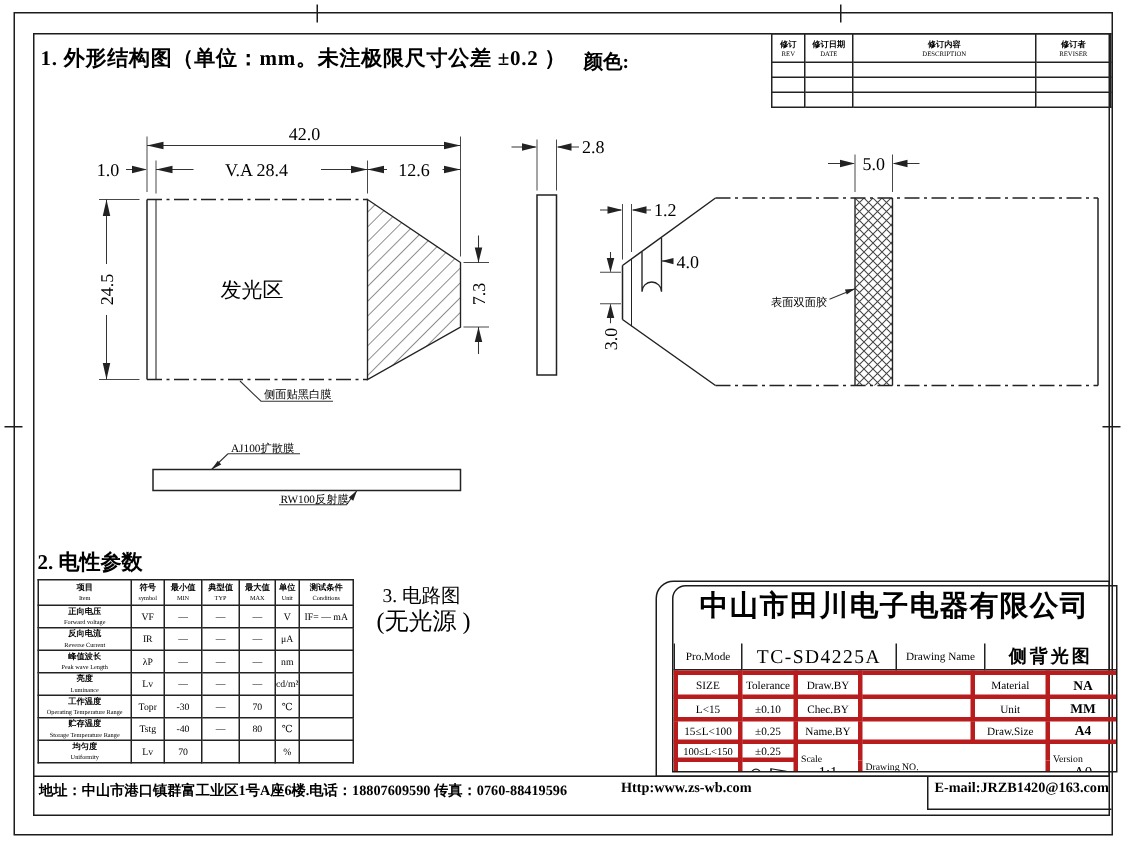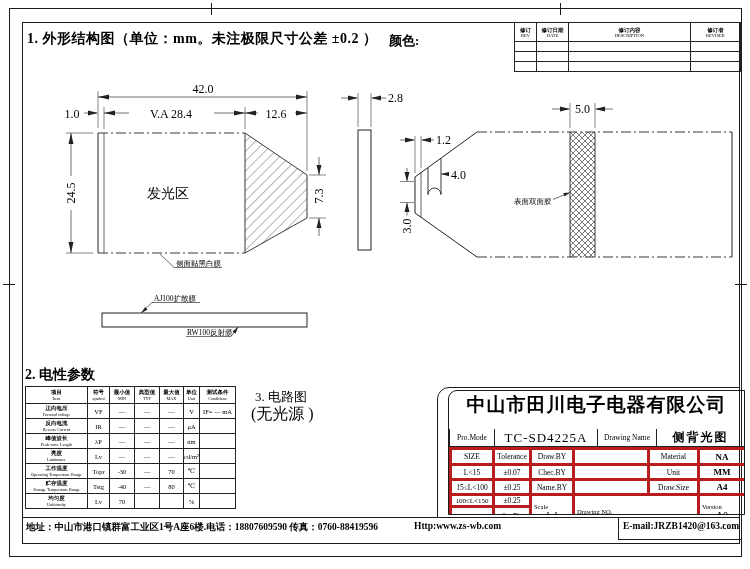--- a/index.html
+++ b/index.html
@@ -395,21 +395,21 @@
           <tr style="height:16px">
         <td class="lab75">SIZE</td>
         <td class="lab75">Tolerance</td>
         <td class="lab75">Draw.BY</td>
         <td></td>
         <td class="lab75">Material</td>
         <td class="val9">NA</td>
       </tr>
       <tr style="height:15px">
         <td class="lab75">L&lt;15</td>
-        <td class="lab75">±0.07</td>
+        <td class="lab75">±0.10</td>
         <td class="lab75">Chec.BY</td>
         <td></td>
         <td class="lab75">Unit</td>
         <td class="val9">MM</td>
       </tr>
       <tr style="height:15px">
         <td class="lab75">15≤L&lt;100</td>
         <td class="lab75">±0.25</td>
         <td class="lab75">Name.BY</td>
         <td></td>

